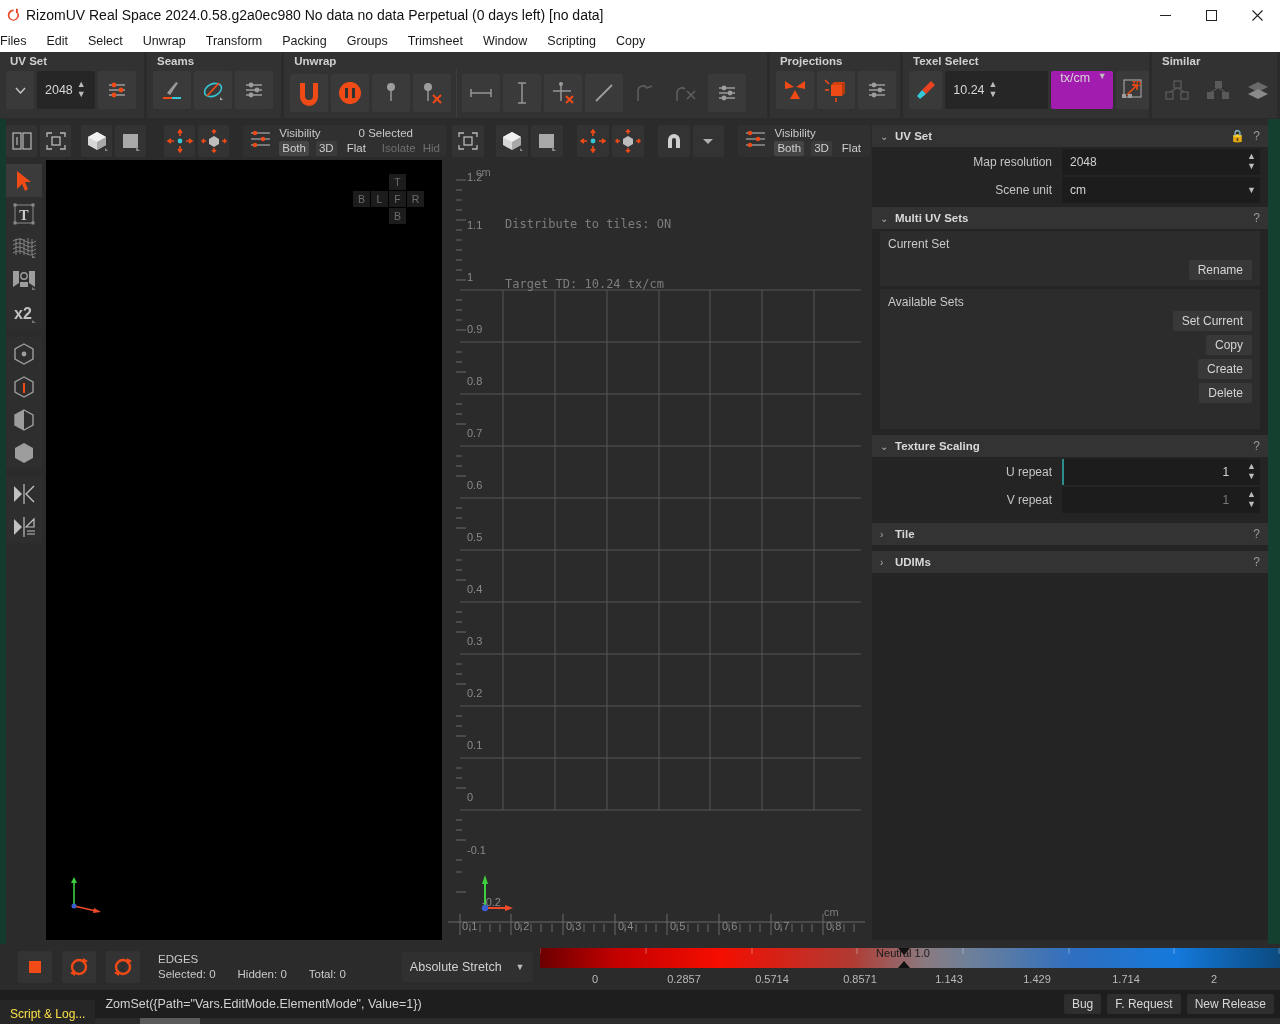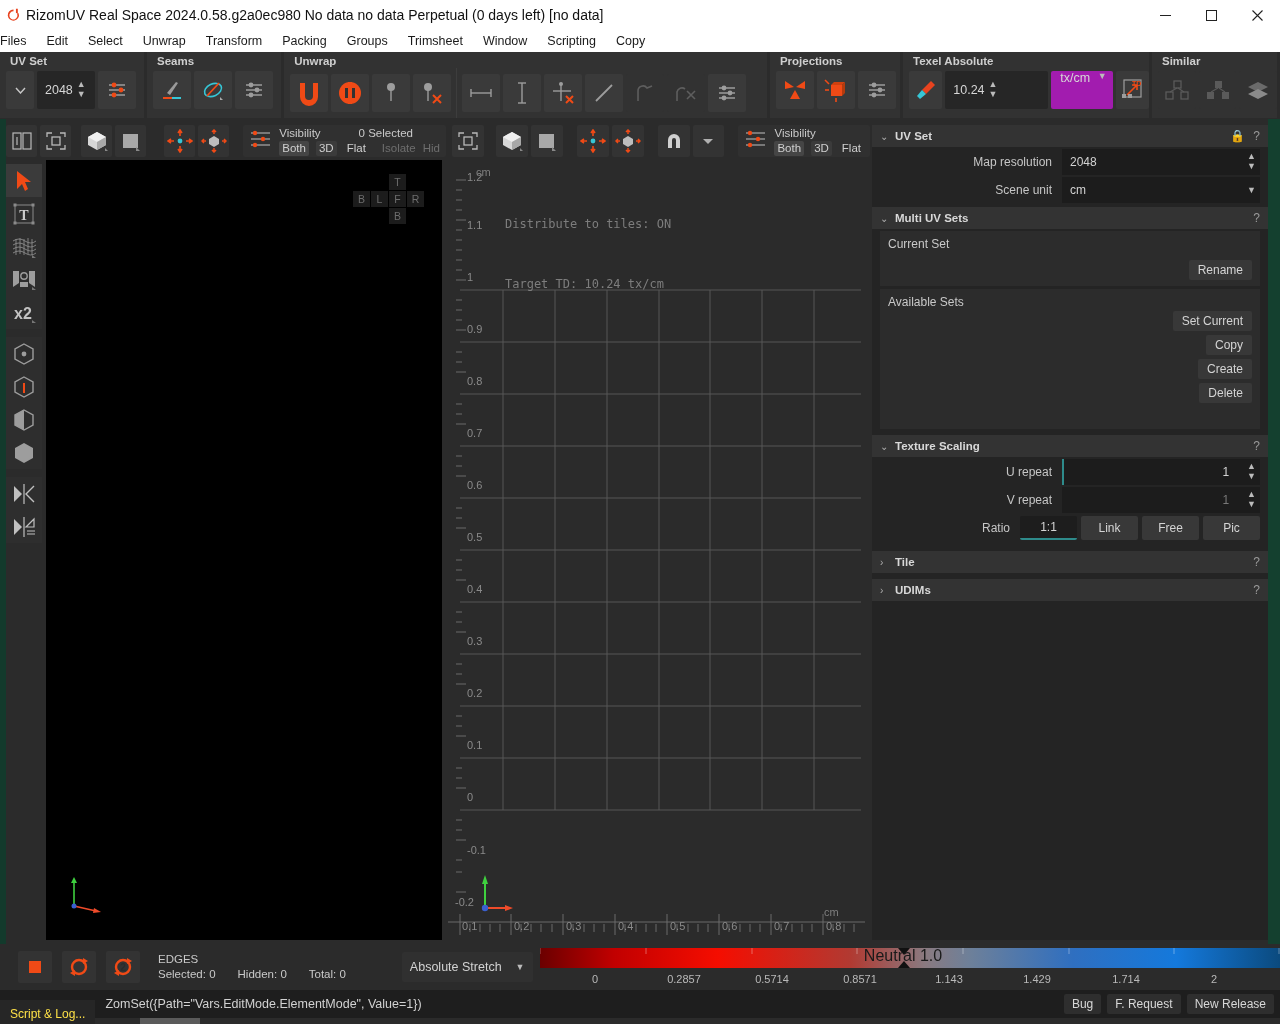--- a/index.html
+++ b/index.html
@@ -194,21 +194,21 @@
   .counts .t2 { font-size: 11.5px; color: #c9c9c9; display: flex; gap: 22px; }
   .stretchcombo {
     margin-left: 56px; height: 30px; background: #303030; border-radius: 2px;
     display: flex; align-items: center; padding: 0 8px; color: #d2d2d2; font-size: 12.5px; gap: 8px;
   }
   .gradwrap { position: absolute; left: 540px; top: 948px; width: 740px; }
   .gradbar { height: 20px; width: 740px; }
   .gradticks { position: relative; height: 18px; }
   .gradticks span { position: absolute; font-size: 11px; color: #b9b9b9; transform: translateX(-50%); top: 1px; }
   .neutral {
-    position: absolute; left: 363px; top: -1px; font-size: 16px; color: #1a1a1a;
+    position: absolute; left: 363px; top: -1px; font-size: 11px; color: #1a1a1a;
     background: rgba(210,210,210,0.0); transform: translateX(-50%);
   }
   .statusbar {
     position: absolute; left: 0; top: 990px; width: 1280px; height: 28px;
     background: #1e1e1e; display: flex; align-items: center;
   }
   .sb-tab {
     height: 28px; padding: 0 10px; display: flex; align-items: center;
     background: #262626; color: #fde047; font-size: 12px; margin-top: 20px;
   }
@@ -438,21 +438,21 @@
             <line x1="3" y1="16" x2="19" y2="16" stroke="#b5b5b5" stroke-width="1.2"></line>
             <circle cx="8" cy="6" r="2.4" fill="#9d9d9d"></circle>
               <circle cx="14" cy="11" r="2.4" fill="#9d9d9d"></circle>
               <circle cx="8" cy="16" r="2.4" fill="#9d9d9d"></circle>
           </svg>
         </div>
       </div>
     </div>
 
     <div class="tgroup" style="width:246px">
-      <div class="tgroup-title">Texel Absolute</div>
+      <div class="tgroup-title">Texel Select</div>
       <div class="tgroup-row">
         <div class="tbtn">
           <svg width="24" height="24" viewBox="0 0 24 24">
             <path d="M17 3 L21 7 L12 16 L8 12 Z" fill="#e8431f"></path>
             <path d="M8 12 L12 16 L6 21 L3 18 Z" fill="#36c6d6"></path>
           </svg>
         </div>
         <div class="numfield" style="width:116px">
           <span>10.24</span>
           <div class="spin">
@@ -907,21 +907,21 @@
     <span class="ruler-lbl" style="left:19px; top:215px">0.8</span>
     <span class="ruler-lbl" style="left:19px; top:267px">0.7</span>
     <span class="ruler-lbl" style="left:19px; top:319px">0.6</span>
     <span class="ruler-lbl" style="left:19px; top:371px">0.5</span>
     <span class="ruler-lbl" style="left:19px; top:423px">0.4</span>
     <span class="ruler-lbl" style="left:19px; top:475px">0.3</span>
     <span class="ruler-lbl" style="left:19px; top:527px">0.2</span>
     <span class="ruler-lbl" style="left:19px; top:579px">0.1</span>
     <span class="ruler-lbl" style="left:19px; top:631px">0</span>
     <span class="ruler-lbl" style="left:19px; top:684px">-0.1</span>
-    <span class="ruler-lbl" style="left:7px; top:736px">-0.2</span>
+    <span class="ruler-lbl" style="left:34px; top:736px">-0.2</span>
 
     <span class="ruler-lbl" style="left:14px; top:760px">0.1</span>
     <span class="ruler-lbl" style="left:66px; top:760px">0.2</span>
     <span class="ruler-lbl" style="left:118px; top:760px">0.3</span>
     <span class="ruler-lbl" style="left:170px; top:760px">0.4</span>
     <span class="ruler-lbl" style="left:222px; top:760px">0.5</span>
     <span class="ruler-lbl" style="left:274px; top:760px">0.6</span>
     <span class="ruler-lbl" style="left:326px; top:760px">0.7</span>
     <span class="ruler-lbl" style="left:378px; top:760px">0.8</span>
     <span class="ruler-lbl" style="left:376px; top:746px; color:#7e7e7e">cm</span>
@@ -990,29 +990,20 @@
       </div>
     </div>
     <div class="frow">
       <div class="flabel">V repeat</div>
       <div class="fval slider dim">
         <span class="numr">1</span>
         <div class="spin">
             <span>▲</span>
             <span>▼</span>
           </div>
-      </div>
-    </div>
-    <div class="frow">
-      <div class="flabel">Ratio</div>
-      <div style="display:flex; gap:4px; flex:1; margin-right:8px">
-        <div class="btn activetab" style="width:57px">1:1</div>
-        <div class="btn" style="width:57px">Link</div>
-        <div class="btn" style="width:57px">Free</div>
-        <div class="btn" style="width:57px">Pic</div>
       </div>
     </div>
 
     <div class="sec-head" style="margin-top:10px">
       <span class="tw">›</span>
       <span class="sec-title">Tile</span>
       <span class="sec-help">?</span>
     </div>
 
     <div class="sec-head" style="margin-top:6px">

